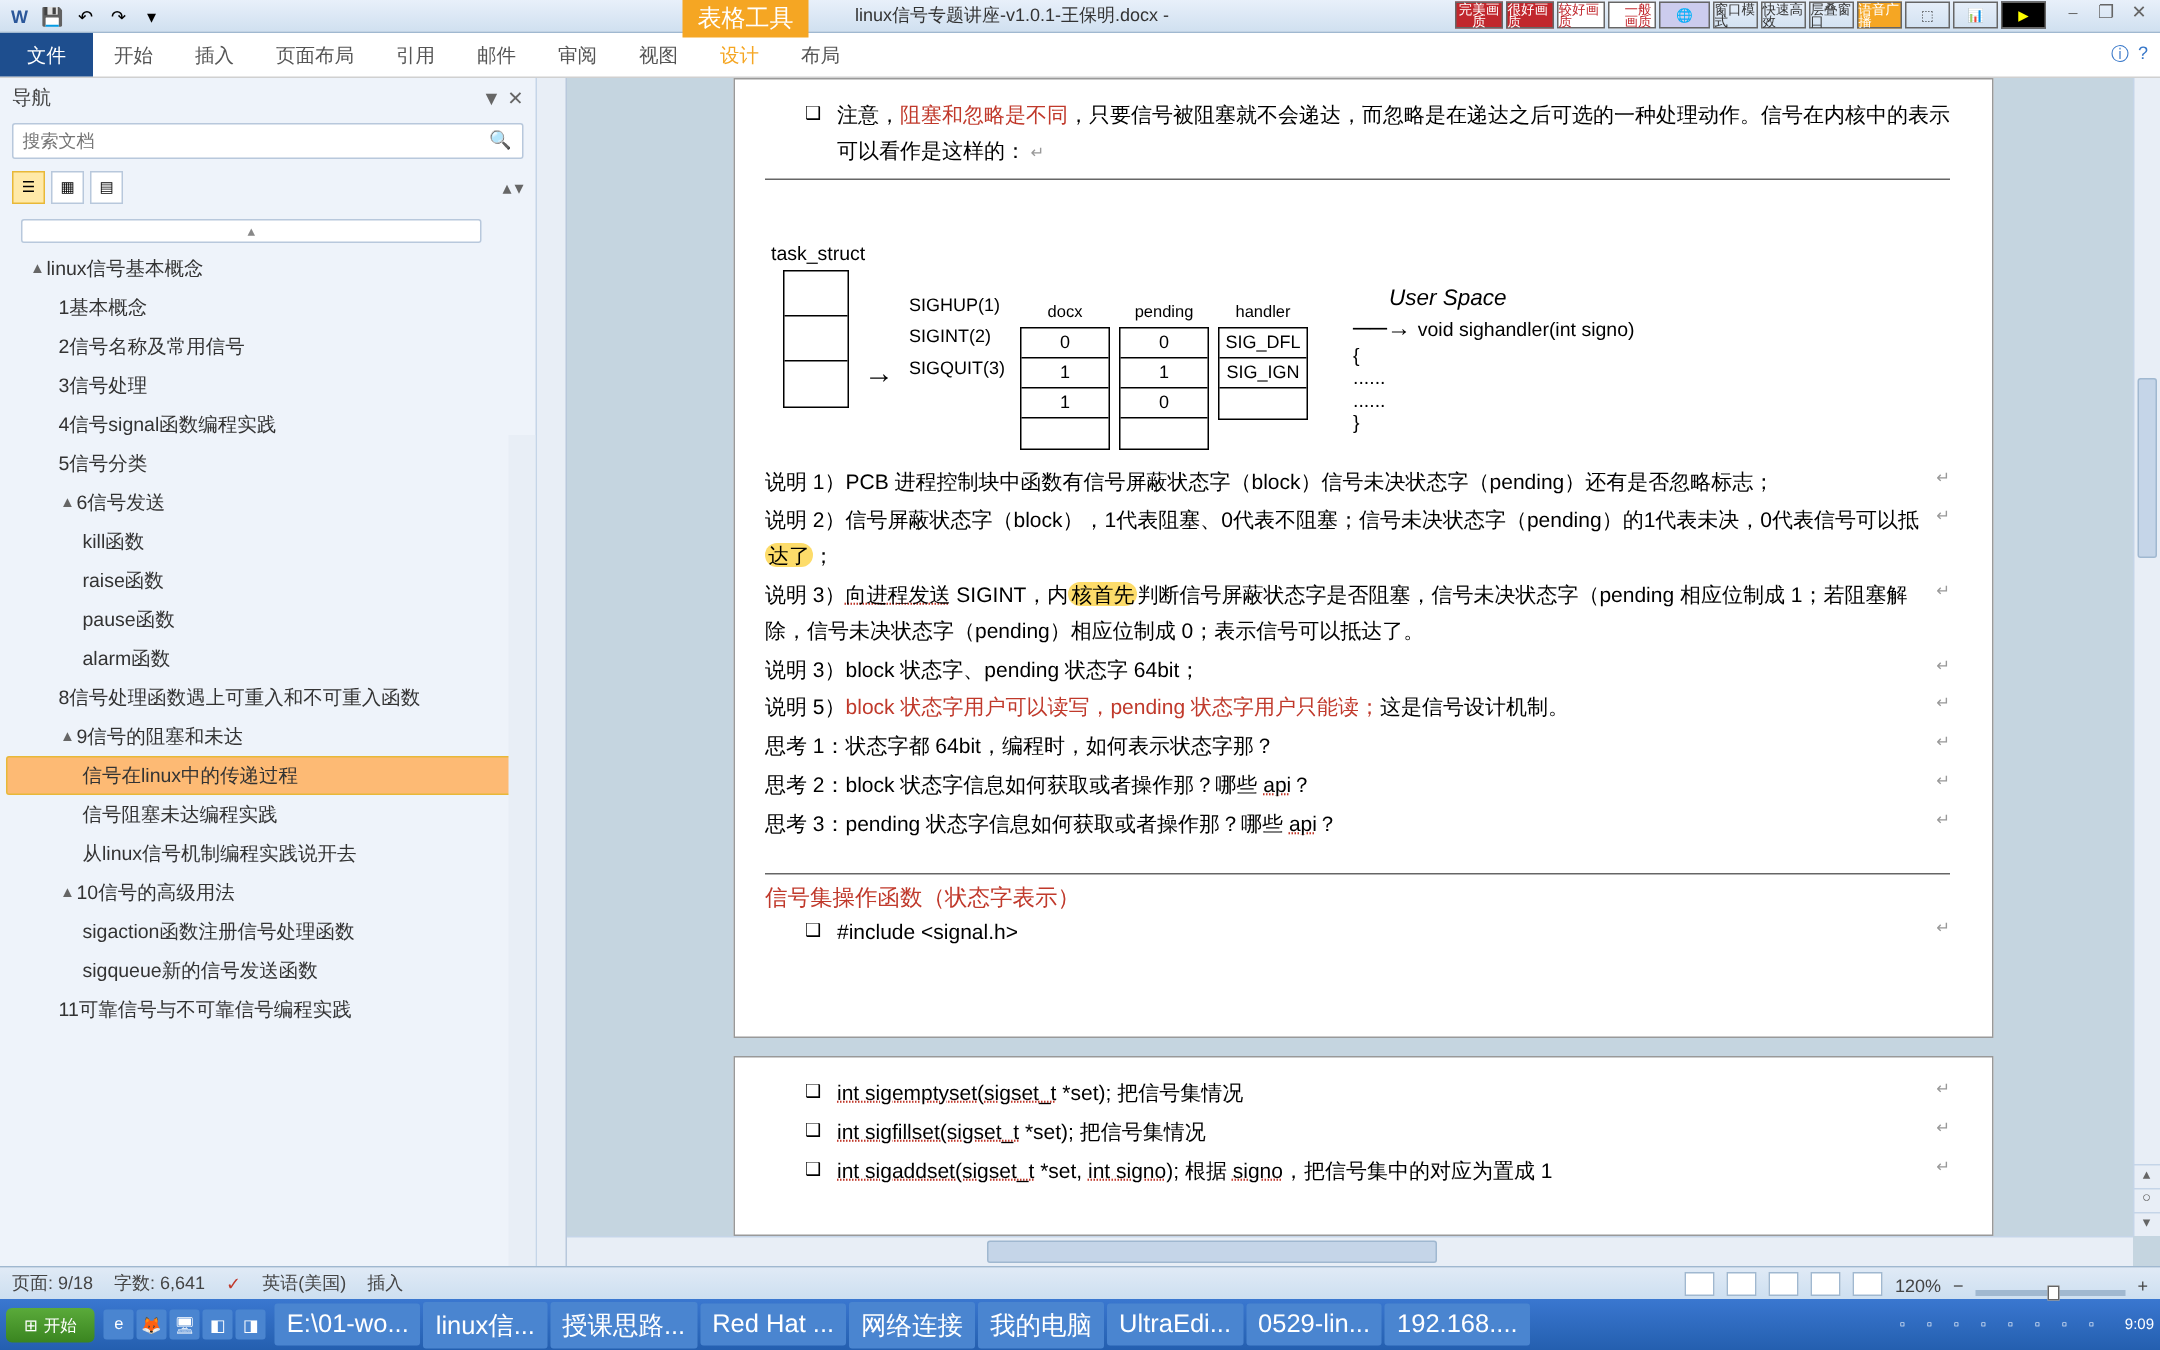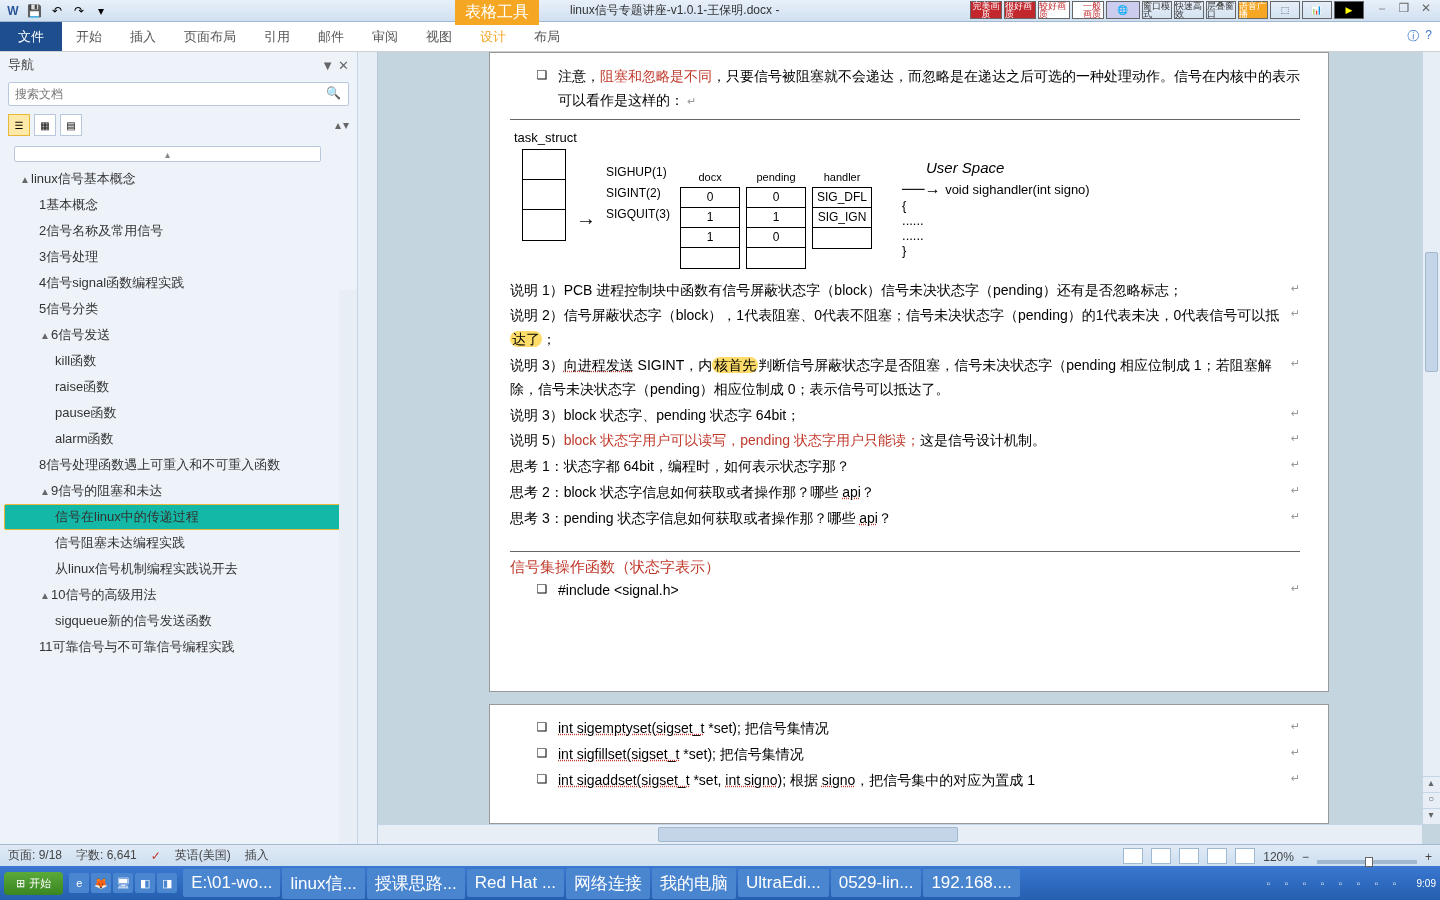--- a/index.html
+++ b/index.html
@@ -39,21 +39,21 @@
 .navpane .search { margin: 4px 8px; position: relative; }
 .navpane .search input { width: 100%; padding: 4px 28px 4px 6px; border: 1px solid #b8c8dc; border-radius: 2px; font-size: 12px; }
 .navpane .search .mag { position: absolute; right: 8px; top: 4px; color: #3676c8; }
 .navpane .viewbtns { display: flex; gap: 4px; padding: 4px 8px; align-items: center; }
 .navpane .viewbtns .vb { width: 22px; height: 22px; border: 1px solid #b8c8dc; background: #fff; display: flex; align-items: center; justify-content: center; font-size: 10px; }
 .navpane .viewbtns .vb.active { background: #ffe9a8; border-color: #e8b838; }
 .navpane .viewbtns .arrows { margin-left: auto; display: flex; gap: 2px; color: #666; }
 .navpane .tree { flex: 1; overflow-y: auto; padding: 4px; position: relative; }
 .navpane .tree .collapse-bar { height: 16px; border: 1px solid #b8c8dc; background: #fff; border-radius: 2px; margin: 2px 32px 4px 10px; display: flex; align-items: center; justify-content: center; color: #888; font-size: 10px; }
 .navpane .tree .item { display: flex; align-items: center; padding: 3px 4px; font-size: 13px; color: #333; cursor: pointer; border: 1px solid transparent; border-radius: 2px; }
-.navpane .tree .item.selected { background: #14b8a6; border: 1px solid #e8b838; }
+.navpane .tree .item.selected { background: #fdba74; border: 1px solid #e8b838; }
 .navpane .tree .tog { width: 12px; display: inline-block; text-align: center; color: #666; font-size: 10px; }
 .navpane .tree .ind1 { padding-left: 14px; }
 .navpane .tree .ind2 { padding-left: 34px; }
 .navpane .tree .ind3 { padding-left: 50px; }
 .navpane .scroll-track { position: absolute; right: 0; top: 150px; bottom: 0; width: 18px; background: #e8eef6; }
 
 
 .docarea { flex: 1; background: #c5d5e0; display: flex; position: relative; overflow: hidden; }
 .ruler-v { width: 20px; background: #e8eef6; border-right: 1px solid #b8c8dc; }
 .page-wrap { flex: 1; overflow: auto; padding: 0 0 0 0; }
@@ -62,21 +62,21 @@
 
 .doc-row { display: flex; align-items: flex-start; margin: 2px 0; line-height: 1.7; font-size: 14px; }
 .bullet { width: 20px; text-align: center; margin-left: 22px; margin-right: 6px; font-size: 12px; }
 .doc-text { flex: 1; }
 .red { color: #c0392b; }
 .underline { text-decoration: underline dotted #c0392b; }
 .highlight { background: #fddc6a; border-radius: 12px; padding: 0 2px; }
 .formula-end { color: #999; font-size: 11px; }
 
 .diagram { margin: 6px 0; padding: 4px; font-size: 13px; }
-.diagram .lbl { font-size: 13px; margin-bottom: 4px; }
+.diagram .lbl { font-size: 13px; margin-bottom: 4px; margin-top: 31px; }
 .diagram-body { display: flex; align-items: flex-start; gap: 10px; padding-left: 8px; }
 .pcb-box { border: 1px solid #000; width: 44px; }
 .pcb-box div { height: 30px; border-bottom: 1px solid #000; }
 .pcb-box div:last-child { border-bottom: none; }
 .arrow-r { font-size: 20px; align-self: center; margin-top: 20px; }
 .sig-tables { display: flex; gap: 6px; align-items: flex-start; margin-top: 22px; }
 .sig-col { display: flex; flex-direction: column; }
 .sig-hdr { font-size: 11px; text-align: center; margin-bottom: 2px; height: 14px; }
 .sig-names { display: flex; flex-direction: column; font-size: 12px; margin-top: 16px; }
 .sig-names div { height: 21px; }
@@ -239,20 +239,23 @@
           </div>
           <div class="item ind3">
             <span>信号阻塞未达编程实践</span>
           </div>
           <div class="item ind3">
             <span>从linux信号机制编程实践说开去</span>
           </div>
           <div class="item ind2">
             <span class="tog">▲</span>
             <span>10信号的高级用法</span>
+          </div>
+          <div class="item ind3">
+            <span>sigaction函数注册信号处理函数</span>
           </div>
           <div class="item ind3">
             <span>sigqueue新的信号发送函数</span>
           </div>
           <div class="item ind2">
             <span>11可靠信号与不可靠信号编程实践</span>
           </div>
         </div>
       <div class="scroll-track"></div>
     </div>

